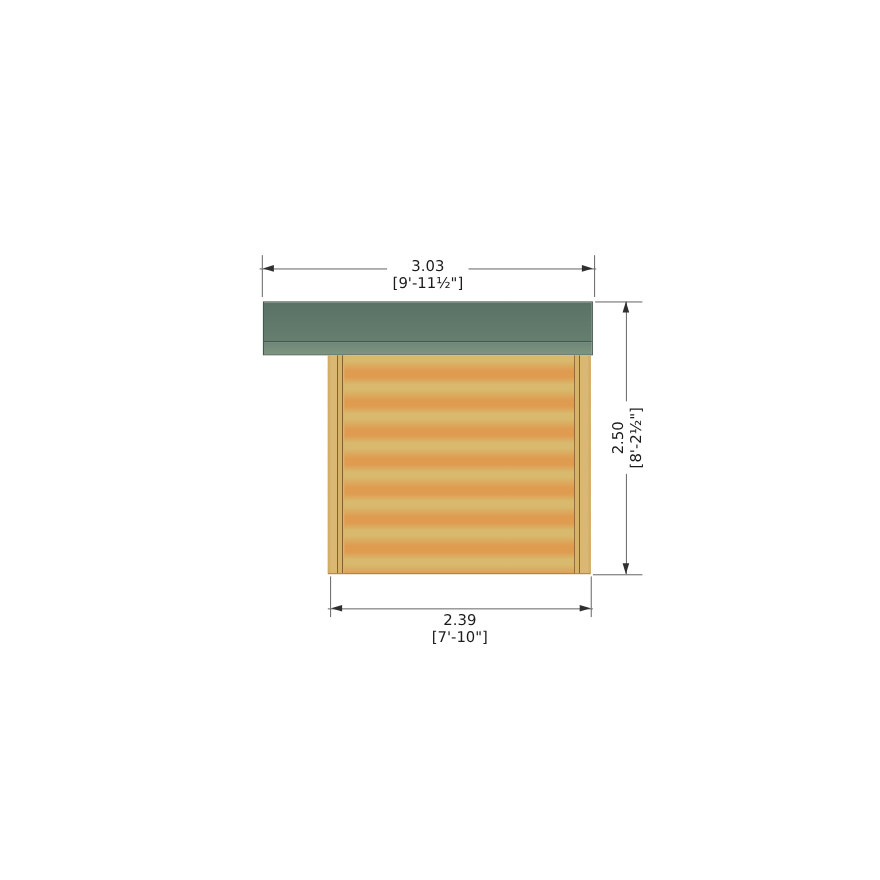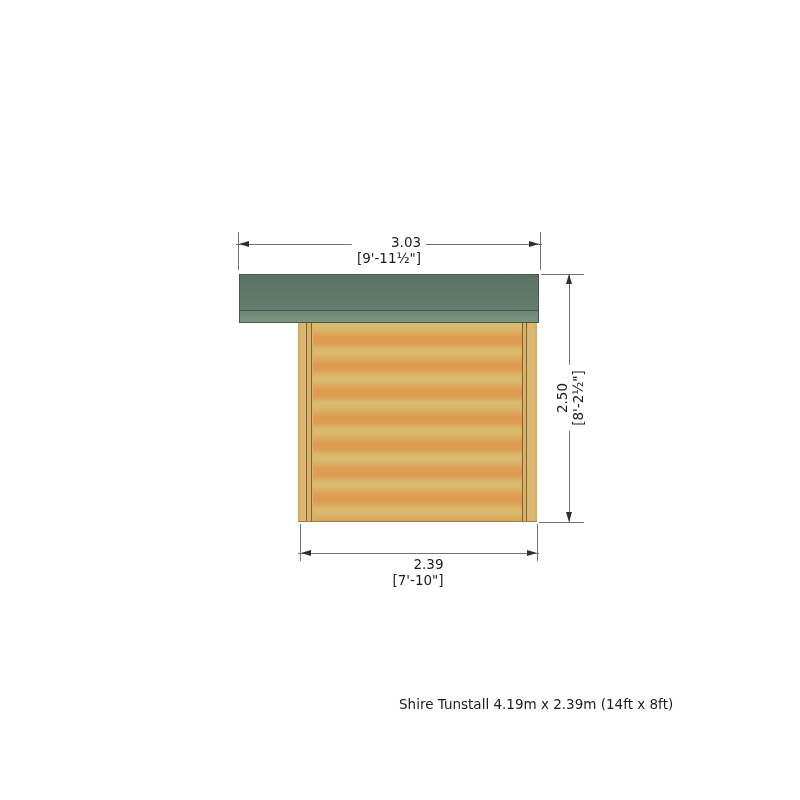--- a/index.html
+++ b/index.html
@@ -12,21 +12,21 @@
   .vline{position:absolute;width:1px;background:#737373;}
 
   
   .arr{position:absolute;width:0;height:0;}
   .arr-l{border-top:3px solid transparent;border-bottom:3px solid transparent;border-right:10px solid #2f2f2f;}
   .arr-r{border-top:3px solid transparent;border-bottom:3px solid transparent;border-left:10px solid #2f2f2f;}
   .arr-u{border-left:3px solid transparent;border-right:3px solid transparent;border-bottom:10px solid #2f2f2f;}
   .arr-d{border-left:3px solid transparent;border-right:3px solid transparent;border-top:10px solid #2f2f2f;}
 
   
-  .dim-label{position:absolute;transform:translateX(-50%);text-align:right;
+  .dim-label{position:absolute;transform:translateX(-50%);text-align:center;
              font-size:13.5px;line-height:1.16;color:#1b1b1b;background:#ffffff;
              padding:0 5px;white-space:nowrap;}
   .dim-label-v{position:absolute;transform:translate(-50%,-50%) rotate(-90deg);
                text-align:center;font-size:13.5px;line-height:1.16;color:#1b1b1b;
                background:#ffffff;padding:0 5px;white-space:nowrap;}
 
   
   .roof{position:absolute;left:239px;top:274px;width:300px;height:49px;
         box-sizing:border-box;border:1px solid #44584b;
         display:flex;flex-direction:column;}
@@ -88,15 +88,14 @@
   <div class="vline" style="left:300px;top:524px;height:37px;"></div>
   <div class="vline" style="left:537px;top:524px;height:37px;"></div>
   <div class="hline" style="left:298px;top:553px;width:241px;"></div>
   <div class="arr arr-l" style="left:301px;top:550px;"></div>
   <div class="arr arr-r" style="left:527px;top:550px;"></div>
   <div class="dim-label" style="left:418px;top:545px;margin-top:12px;">
     <div>2.39</div>
     <div>[7'-10"]</div>
   </div>
 
-  <div class="caption">Shire Tunstall 4.19m x 2.39m (14ft x 8ft)</div>
 
 </div>
 
 </body></html>

